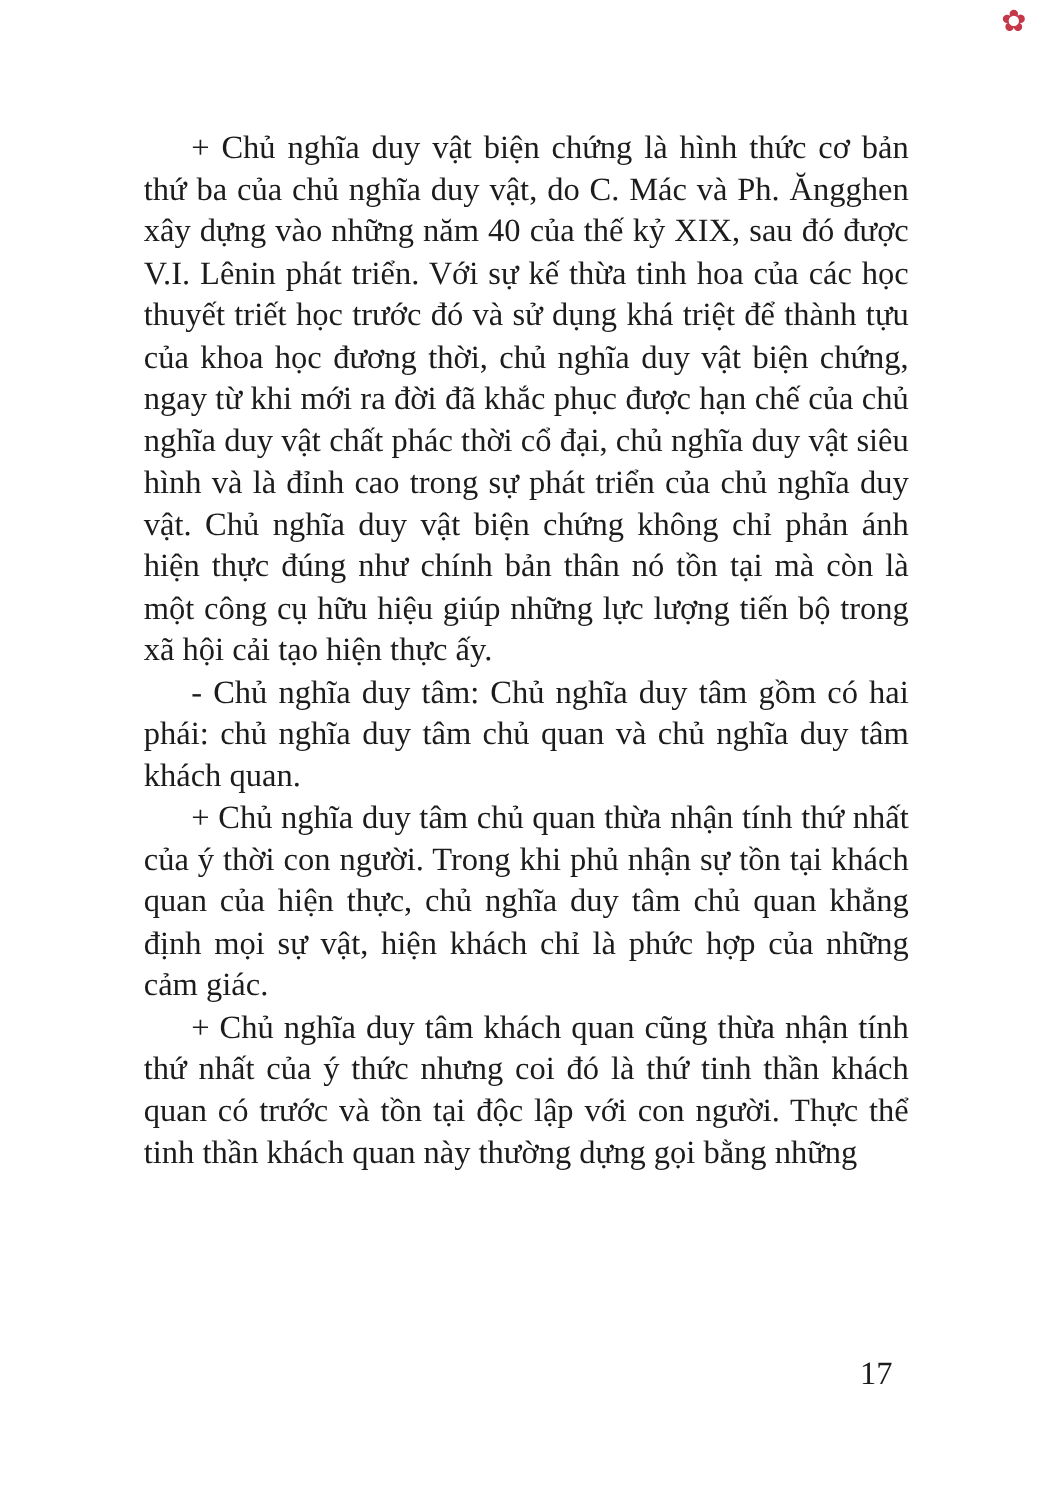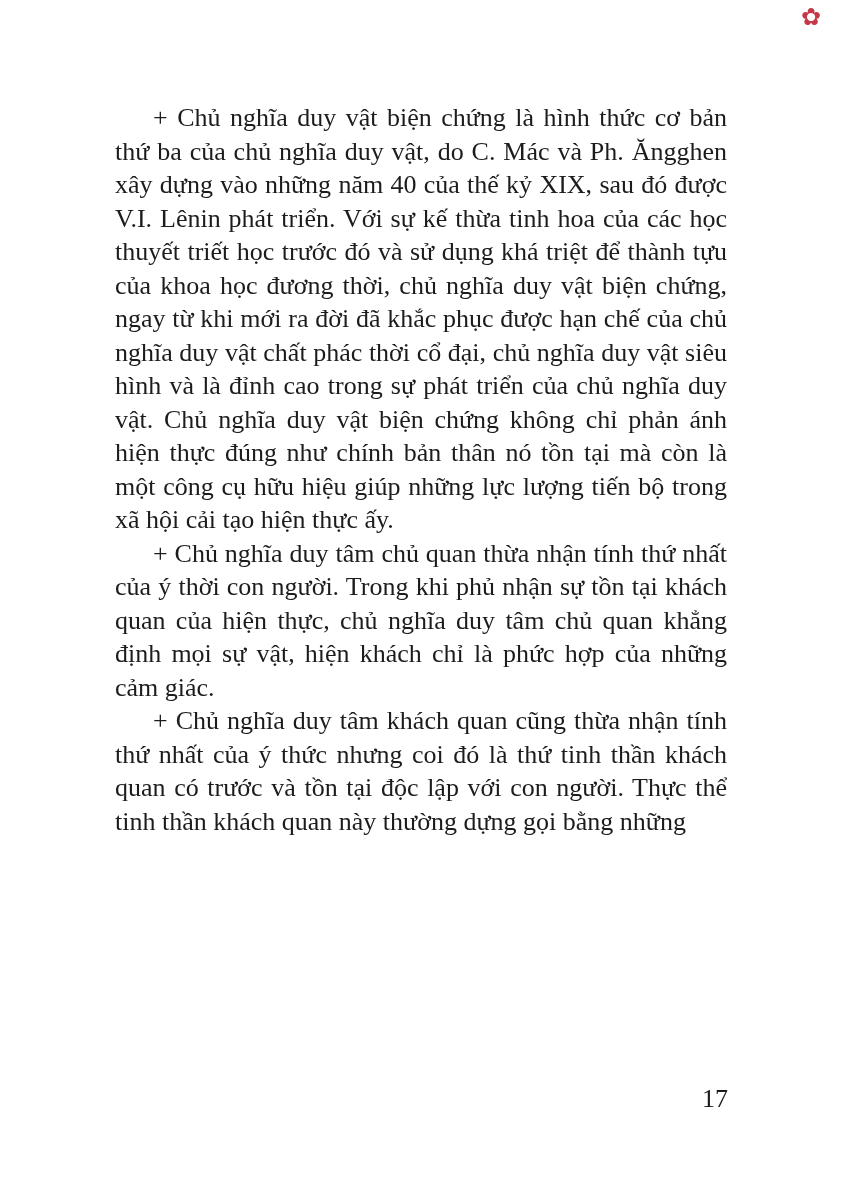--- a/index.html
+++ b/index.html
@@ -43,31 +43,32 @@
   .it {
   }
   .rm {
     font-style: normal;
   }
   .page-number {
     position: absolute;
     left: 688px;
     top: 1084px;
     width: 40px;
-    text-align: right;
+    text-align: left;
     font-size: 26px;
     color: #1c1c1c;
   }
 </style>
 </head>
 <body>
 
 <div class="page">
   <span class="flower" style="color: rgb(197, 56, 74);">✿</span>
 
   <div class="text-block" id="text-block" style="color: rgb(28, 28, 28);">
       <p class="indent"><span class="rm">+ </span><span class="it">Chủ nghĩa duy vật biện chứng</span><span class="rm"> là hình thức cơ bản thứ ba của chủ nghĩa duy vật, do C. Mác và Ph. Ăngghen xây dựng vào những năm 40 của thế kỷ XIX, sau đó được V.I. Lênin phát triển. Với sự kế thừa tinh hoa của các học thuyết triết học trước đó và sử dụng khá triệt để thành tựu của khoa học đương thời, chủ nghĩa duy vật biện chứng, ngay từ khi mới ra đời đã khắc phục được hạn chế của chủ nghĩa duy vật chất phác thời cổ đại, chủ nghĩa duy vật siêu hình và là đỉnh cao trong sự phát triển của chủ nghĩa duy vật. Chủ nghĩa duy vật biện chứng không chỉ phản ánh hiện thực đúng như chính bản thân nó tồn tại mà còn là một công cụ hữu hiệu giúp những lực lượng tiến bộ trong xã hội cải tạo hiện thực ấy.</span></p>
+      <p class="indent"><span class="rm">- </span><span class="it">Chủ nghĩa duy tâm</span><span class="rm">: Chủ nghĩa duy tâm gồm có hai phái: </span><span class="it">chủ nghĩa duy tâm chủ quan</span><span class="rm"> và </span><span class="it">chủ nghĩa duy tâm khách quan</span><span class="rm">.</span></p>
       <p class="indent"><span class="rm">+ </span><span class="it">Chủ nghĩa duy tâm chủ quan</span><span class="rm"> thừa nhận tính thứ nhất của </span><span class="it">ý thời con người</span><span class="rm">. Trong khi phủ nhận sự tồn tại khách quan của hiện thực, chủ nghĩa duy tâm chủ quan khẳng định mọi sự vật, hiện khách chỉ là phức hợp của những cảm giác.</span></p>
       <p class="indent"><span class="rm">+ </span><span class="it">Chủ nghĩa duy tâm khách quan</span><span class="rm"> cũng thừa nhận tính thứ nhất của ý thức nhưng coi đó là </span><span class="it">thứ tinh thần khách quan</span><span class="rm"> có trước và tồn tại độc lập với con người. Thực thể tinh thần khách quan này thường dựng gọi bằng những</span></p>
     </div>
 
   <div class="page-number">17</div>
 </div>
 
 </body></html>

